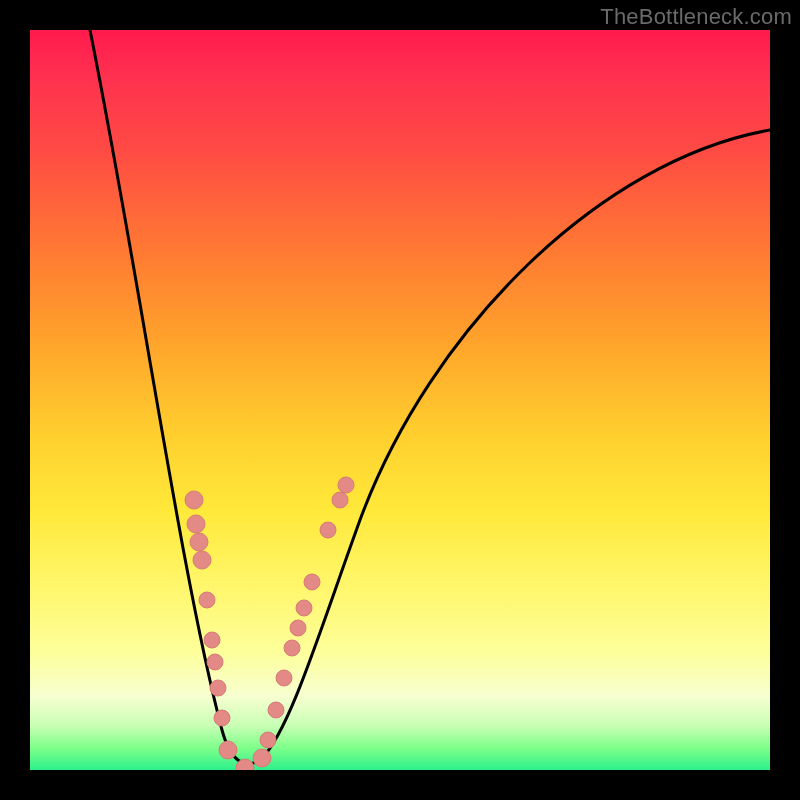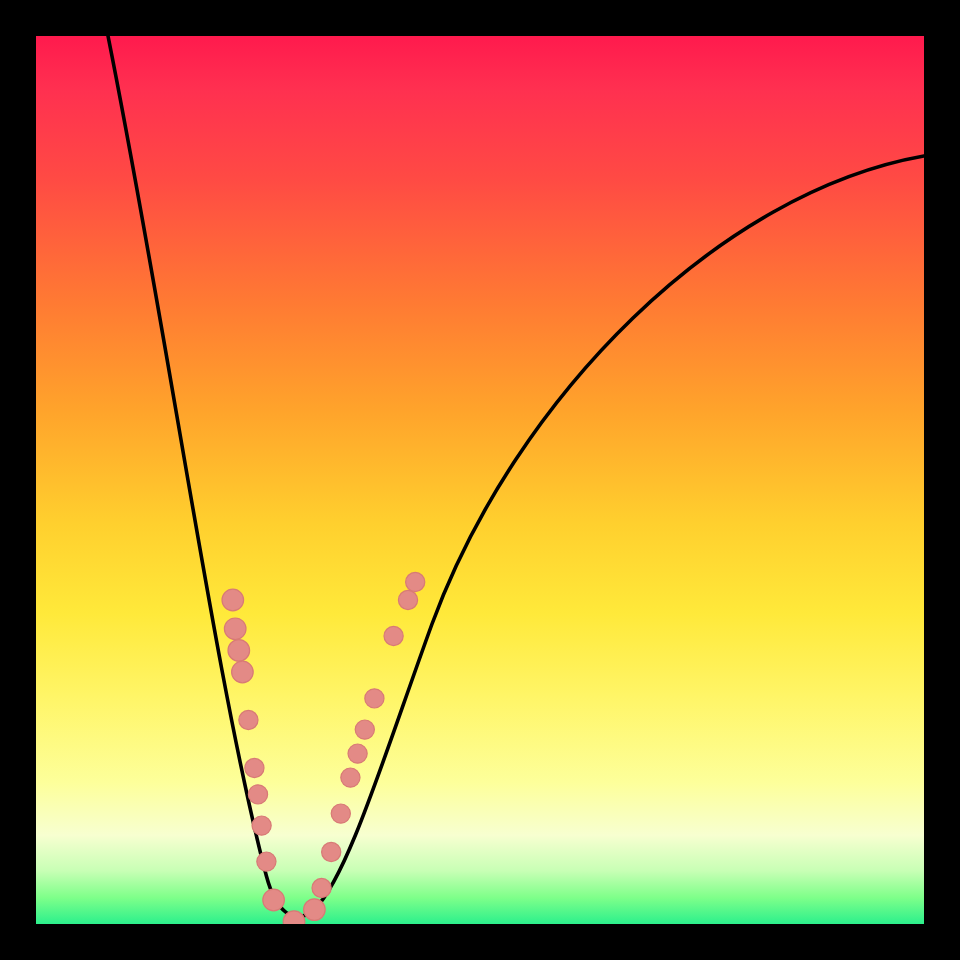--- a/index.html
+++ b/index.html
@@ -88,13 +88,14 @@
           <circle cx="262" cy="618" r="8" fill="#e38a86" stroke="#d87a76" stroke-width="1"></circle>
           <circle cx="268" cy="598" r="8" fill="#e38a86" stroke="#d87a76" stroke-width="1"></circle>
           <circle cx="274" cy="578" r="8" fill="#e38a86" stroke="#d87a76" stroke-width="1"></circle>
           <circle cx="282" cy="552" r="8" fill="#e38a86" stroke="#d87a76" stroke-width="1"></circle>
           <circle cx="298" cy="500" r="8" fill="#e38a86" stroke="#d87a76" stroke-width="1"></circle>
           <circle cx="310" cy="470" r="8" fill="#e38a86" stroke="#d87a76" stroke-width="1"></circle>
           <circle cx="316" cy="455" r="8" fill="#e38a86" stroke="#d87a76" stroke-width="1"></circle>
         </g>
     </svg>
   </div>
+  <div class="watermark">TheBottleneck.com</div>
 </div>
 
 </body></html>

